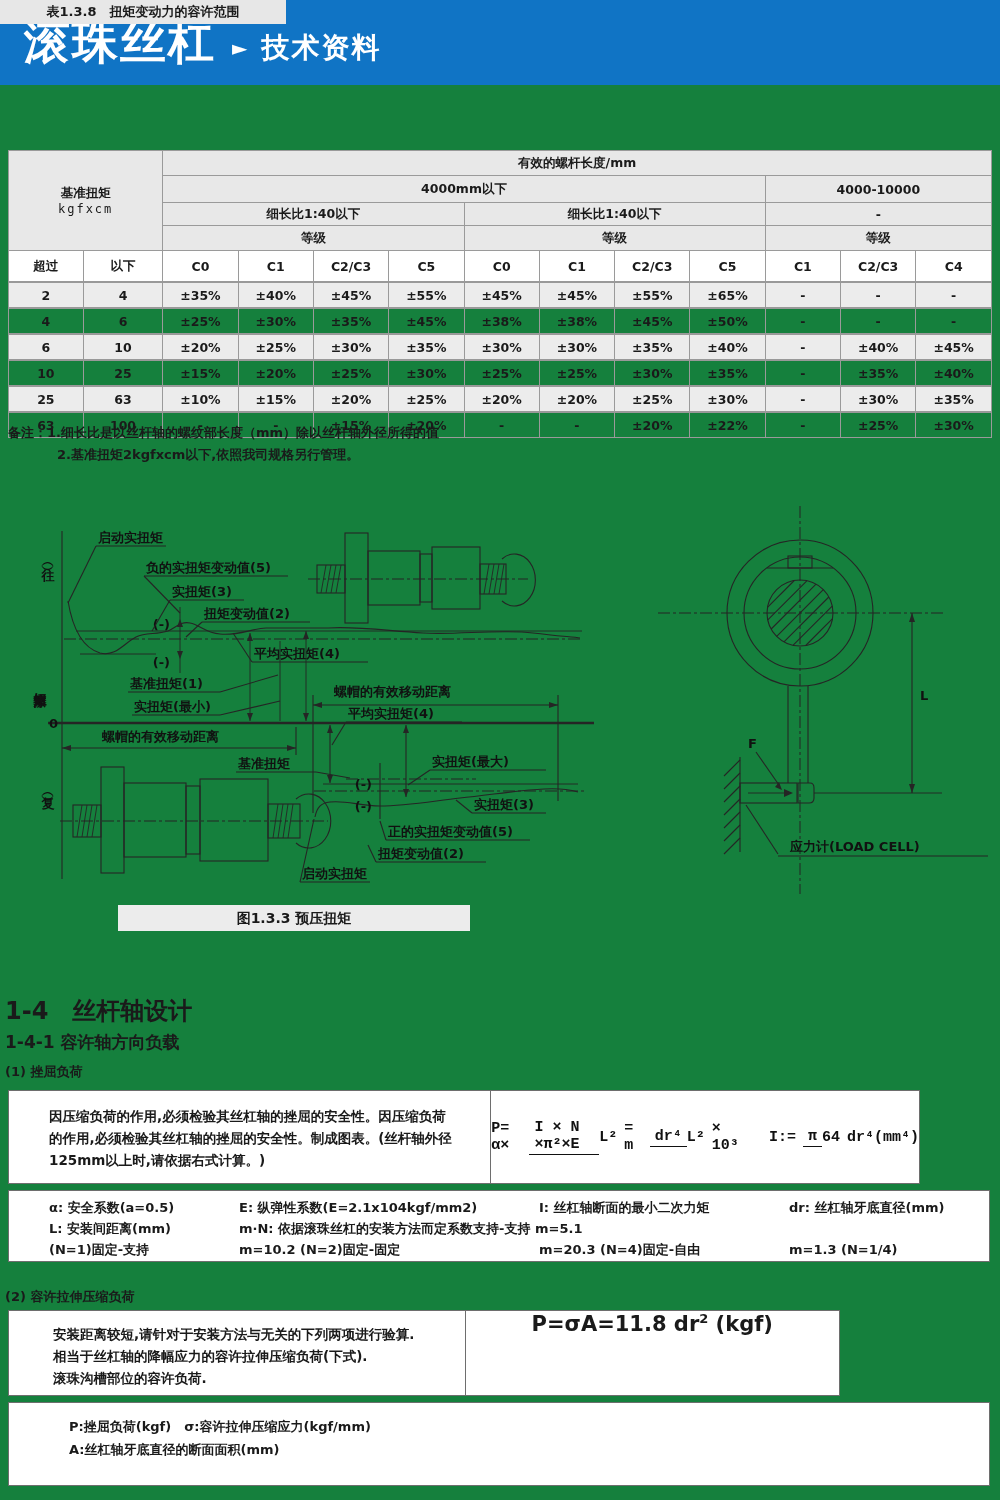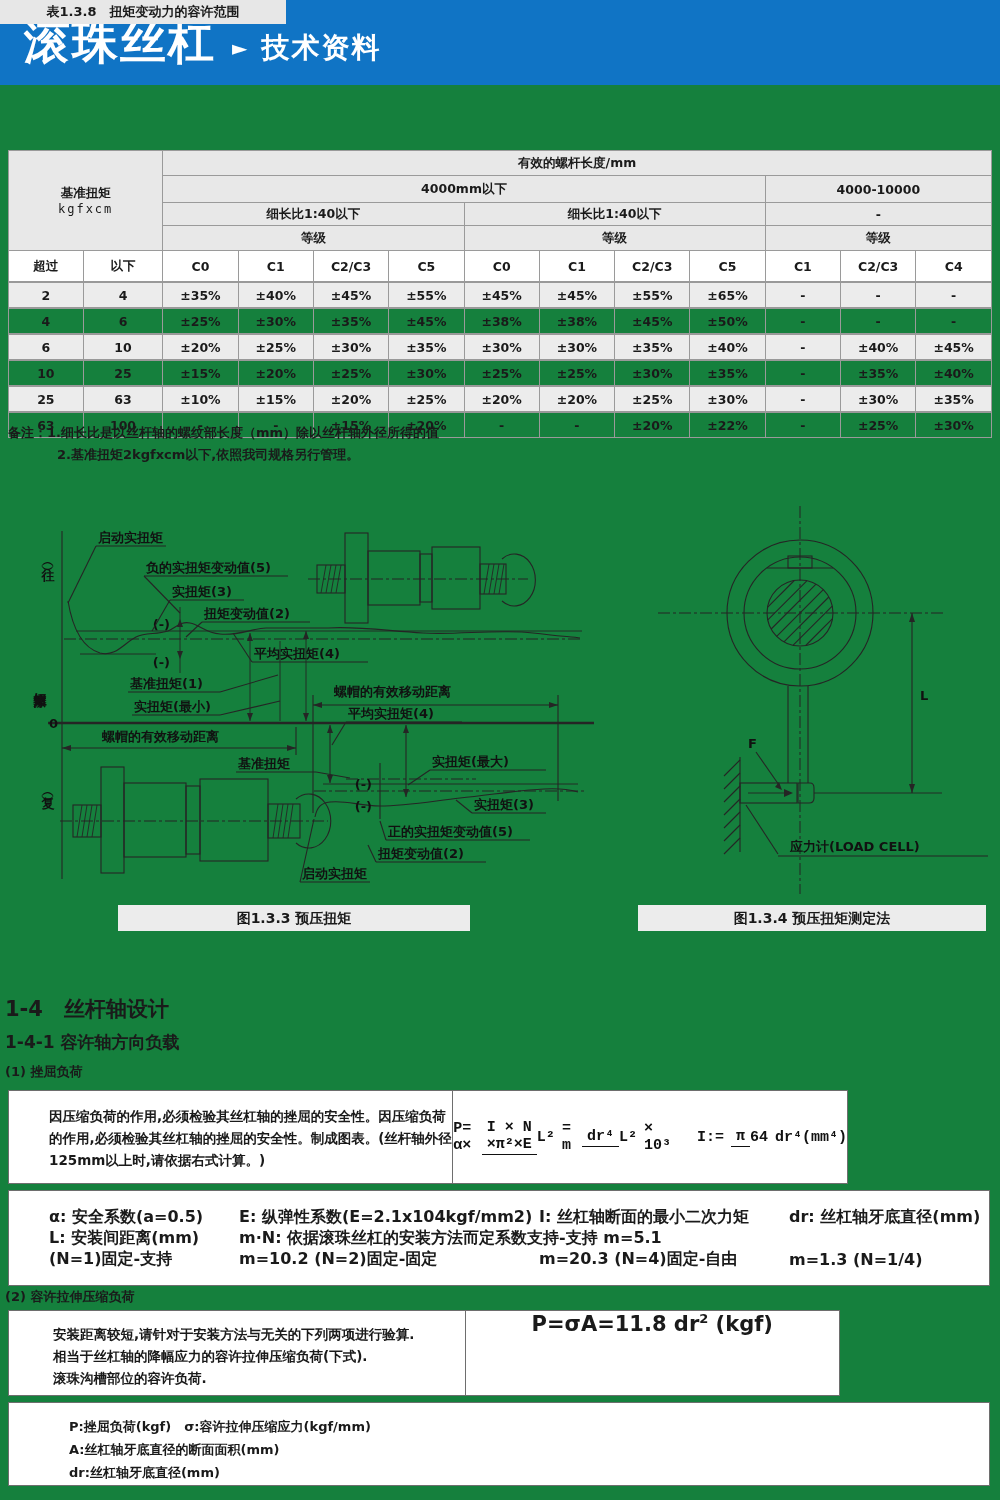--- a/index.html
+++ b/index.html
@@ -47,40 +47,40 @@
   svg { overflow:visible; }
   svg text { font-family:"DejaVu Sans", sans-serif; font-size:13px; font-weight:bold; fill:#111; }
   svg .vt { writing-mode: vertical-rl; }
   svg line, svg path, svg rect, svg circle { stroke:#252525; fill:none; stroke-width:1.1; }
   svg .thick { stroke-width:2.4; }
   svg .thin { stroke-width:0.9; }
   svg .dd { stroke-dasharray:12 3 3 3; stroke-width:1; }
   svg .arr { fill:#252525; stroke:none; }
 
   
-  .s14  { left:5px; top:995px;  font-size:21px; font-weight:bold; }
+  .s14  { left:5px; top:995px;  font-size:24px; font-weight:bold; }
   .s141 { left:5px; top:1031px; font-size:17px; font-weight:bold; }
   .s1   { left:5px; top:1063px; font-size:13px; font-weight:bold; }
   .s2   { left:5px; top:1288px; font-size:13px; font-weight:bold; }
 
   
   .box { border:1px solid #6e6e6e; box-sizing:border-box; background:#fff; }
-  .box1 { left:8px; top:1090px; width:840px; height:94px; display:flex; }
+  .box1 { left:8px; top:1090px; width:912px; height:94px; display:flex; }
   .box1-left { width:53%; border-right:1px solid #6e6e6e; padding:14px 0 0 40px;
                box-sizing:border-box; font-size:13.5px; font-weight:bold; line-height:22px; }
   .box1-right { flex:1; display:flex; align-items:center; justify-content:center; }
   .formula { display:flex; align-items:center; font-size:15px; font-weight:bold; color:#111;font-family:Liberation Mono, monospace; }
   .frac { display:inline-flex; flex-direction:row; align-items:center; margin:0 7px; }
   .frac .num { padding:0 5px 1px 5px; border-bottom:1.6px solid #111; }
   .frac .den { padding-top:1px; }
   .fgap { margin-left:26px; display:flex; align-items:center; }
 
-  .box2 { left:8px; top:1190px; width:982px; height:96px; padding:16px 0 0 40px;
+  .box2 { left:8px; top:1190px; width:982px; height:72px; padding:6px 0 0 40px;
           display:grid; grid-template-columns:190px 300px 250px 1fr; grid-auto-rows:21px;
-          font-size:16px; font-weight:bold; align-items:center; }
+          font-size:13px; font-weight:bold; align-items:center; }
   .box2 .span2 { grid-column:2 / 5; }
 
   .box3 { left:8px; top:1310px; width:832px; height:86px; display:flex; }
   .box3-left { width:55%; border-right:1px solid #6e6e6e; padding:12px 0 0 44px;
                box-sizing:border-box; font-size:13.5px; font-weight:bold; line-height:22px; }
   .box3-right { flex:1; display:flex; align-items:flex-start; justify-content:center;
                 font-size:21px; font-weight:bold; }
   .box3-right sup { font-size:13px; }
 
   .box4 { left:8px; top:1402px; width:982px; height:84px; padding:12px 0 0 60px;
@@ -464,21 +464,20 @@
     </g>
     <text x="118" y="246" font-size="15">F</text>
     <g class="thin">
       <line x1="116" y1="303" x2="148" y2="352"></line>
       <line x1="148" y1="354" x2="358" y2="354"></line>
     </g>
     <text x="160" y="349" font-size="15">应力计(LOAD CELL)</text>
   </svg>
 
   <div class="abs fig-cap cap-133">图1.3.3 预压扭矩</div>
-  <div class="abs fig-cap cap-134">图1.3.4 预压扭矩测定法</div>
 
   <div class="abs s14">1-4　丝杆轴设计</div>
   <div class="abs s141">1-4-1 容许轴方向负载</div>
   <div class="abs s1">(1) 挫屈负荷</div>
 
   <div class="abs box box1">
     <div class="box1-left">
       <div>因压缩负荷的作用,必须检验其丝杠轴的挫屈的安全性。因压缩负荷</div>
       <div>的作用,必须检验其丝杠轴的挫屈的安全性。制成图表。(丝杆轴外径</div>
       <div>125mm以上时,请依据右式计算。)</div>
@@ -530,16 +529,15 @@
       <div>滚珠沟槽部位的容许负荷.</div>
     </div>
     <div class="box3-right">
       <span><span>P=σA=11.8 dr</span><sup>2</sup><span> (kgf)</span></span>
     </div>
   </div>
 
   <div class="abs box box4">
     <div>P:挫屈负荷(kgf)　σ:容许拉伸压缩应力(kgf/mm)</div>
     <div>A:丝杠轴牙底直径的断面面积(mm)</div>
-    <div>dr:丝杠轴牙底直径(mm)</div>
   </div>
 
 </div>
 
 </body></html>

